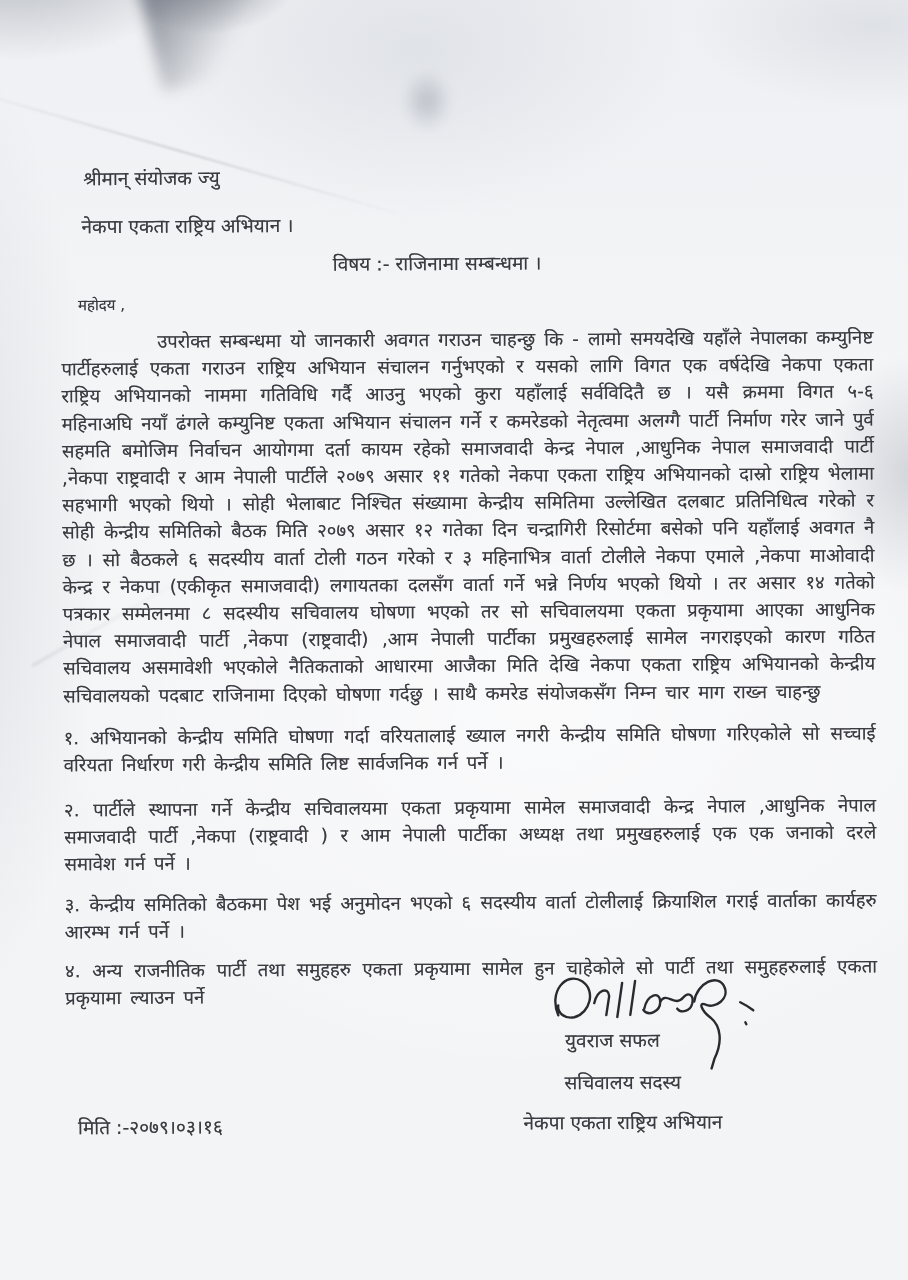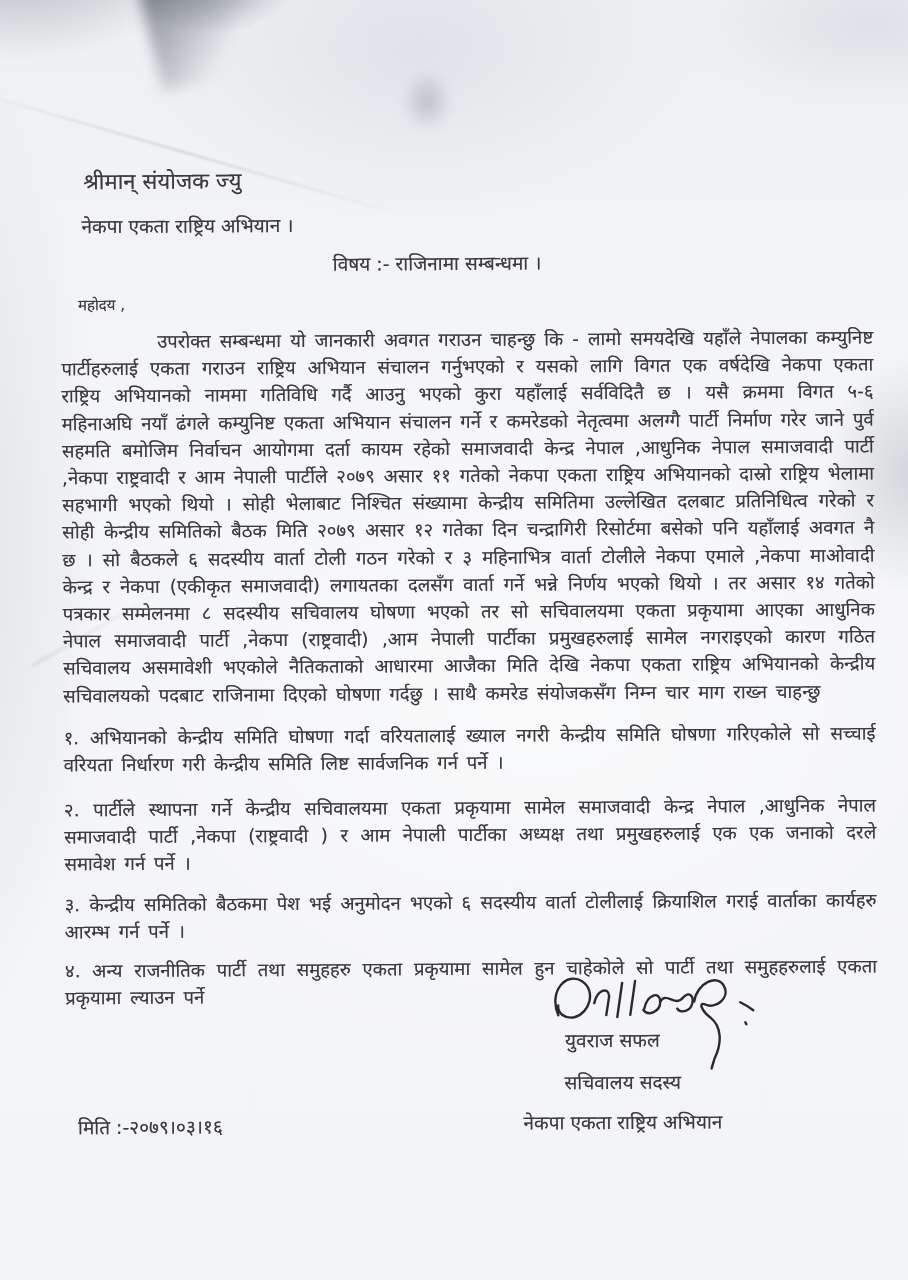--- a/index.html
+++ b/index.html
@@ -42,21 +42,21 @@
     position: absolute; left: 20px; top: 620px; width: 180px; height: 2px;
     background: linear-gradient(90deg, rgba(160,166,176,0.4), rgba(160,166,176,0));
     transform: rotate(-30deg); filter: blur(1.5px);
   }
   .content {
     position: absolute; inset: 0;
     transform: rotate(-0.35deg);
     color: #3b3a40;
     text-shadow: 0 0 0.6px rgba(62,60,68,0.55);
   }
-  .recipient     { position: absolute; left: 86px;  top: 163px; font-size: 22px; }
+  .recipient     { position: absolute; left: 86px;  top: 163px; font-size: 19px; }
   .recipient-org { position: absolute; left: 84px;  top: 211px; font-size: 19px; }
   .subject       { position: absolute; left: 335px; top: 250px; font-size: 19px; }
   .greeting      { position: absolute; left: 80px;  top: 292px; font-size: 15px; }
   .body-par {
     position: absolute; left: 63px; top: 326px; width: 812px; margin: 0;
     font-size: 18.5px; line-height: 27.2px;
     text-align: justify; text-indent: 96px; word-spacing: 3px;
   }
   .demand {
     position: absolute; left: 63px; width: 812px; margin: 0;

